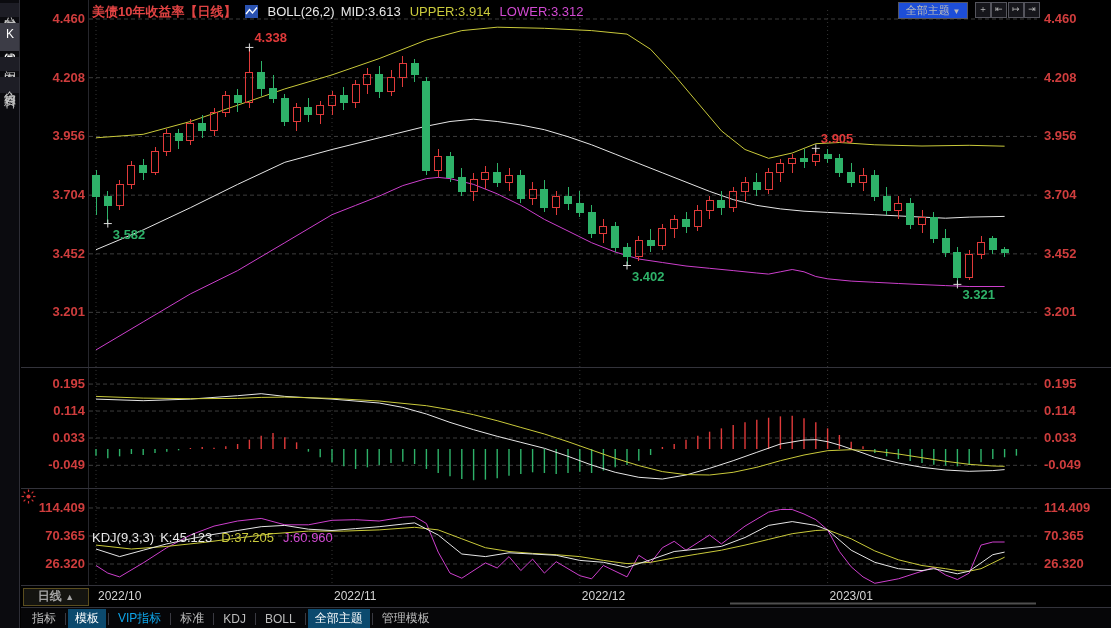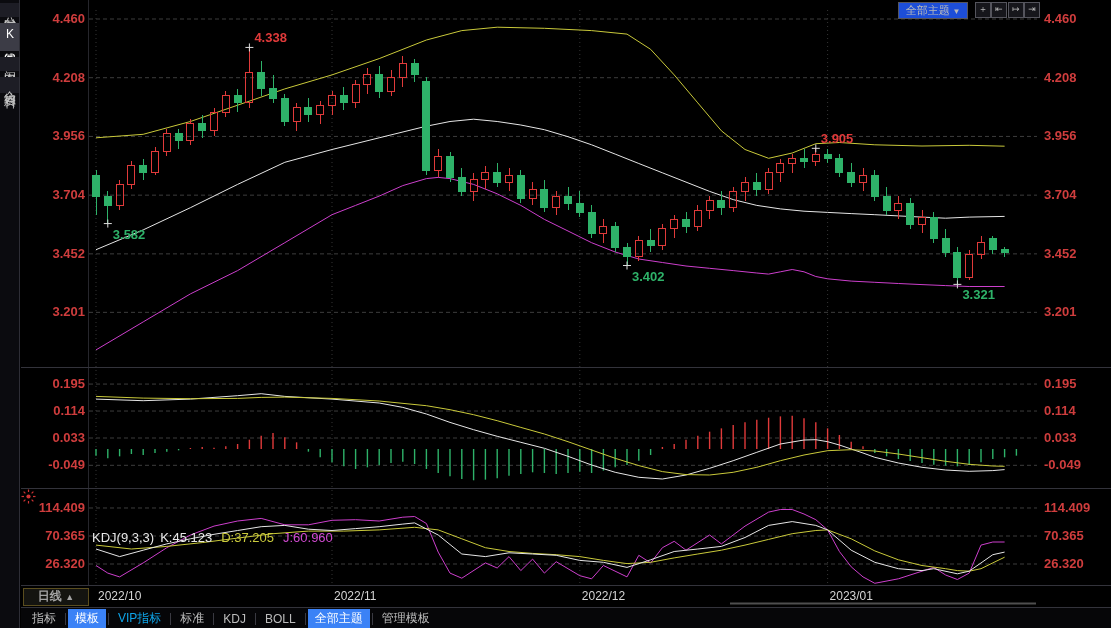--- a/index.html
+++ b/index.html
@@ -34,21 +34,21 @@
            box-sizing:content-box;}
   
   .period{position:absolute;left:23px;top:588px;width:64px;height:16px;line-height:15px;text-align:center;
           color:#a3a3a3;font-size:12px;font-weight:700;border:1px solid #5a4d1e;background:#141410;
           z-index:4;cursor:pointer;}
   
   .toolbar{position:absolute;left:21px;top:607px;width:1090px;height:21px;background:#060608;
            border-top:1px solid #33333b;z-index:4;display:flex;align-items:flex-end;
            padding-left:4px;box-sizing:border-box;}
   .tbtab{font-size:12px;color:#bdbdbd;padding:1px 7px;cursor:pointer;white-space:nowrap;}
-  .tbtab.highlight{background:#3b82f6;color:#fff;}
+  .tbtab.highlight{background:#0c4a6e;color:#fff;}
   .tbtab.vip{color:#0ea5e9;}
   .tbsep{width:1px;height:12px;background:#3a3a42;margin:0 2px;}
 </style>
 </head>
 <body>
 
 <div id="stage">
 
   <svg id="chart" width="1111" height="628">
       <g>
@@ -463,20 +463,26 @@
       </g>
     </svg>
 
   <div class="sidebar">
     <div class="vtab">分时图</div>
     <div class="vtab active">K线图</div>
     <div class="vtab">闪电图</div>
     <div class="vtab">合约资料</div>
   </div>
 
+  <div class="hdr" id="hdr-main">
+    <span class="t-red">美债10年收益率【日线】</span><span class="boll-ico"><svg width="13" height="13" viewBox="0 0 13 13">
+          <rect width="13" height="13" fill="#2a52b0"></rect>
+          <polyline points="1,9 4.5,4.5 7.5,8 12,2.5" stroke="#fff" stroke-width="1.3" fill="none"></polyline>
+        </svg></span><span class="t-white" style="margin-right:6px">BOLL(26,2)</span><span class="t-white">MID:3.613</span><span class="t-yellow">UPPER:3.914</span><span class="t-magenta">LOWER:3.312</span>
+  </div>
 
   <div class="theme-btn">
     <span>全部主题</span>
     <span style="font-size:8px">▼</span>
   </div>
   <div class="ctl-ico" style="left:975px">＋</div>
   <div class="ctl-ico" style="left:991px">⇤</div>
   <div class="ctl-ico" style="left:1008px">↦</div>
   <div class="ctl-ico" style="left:1024px">⇥</div>
 

